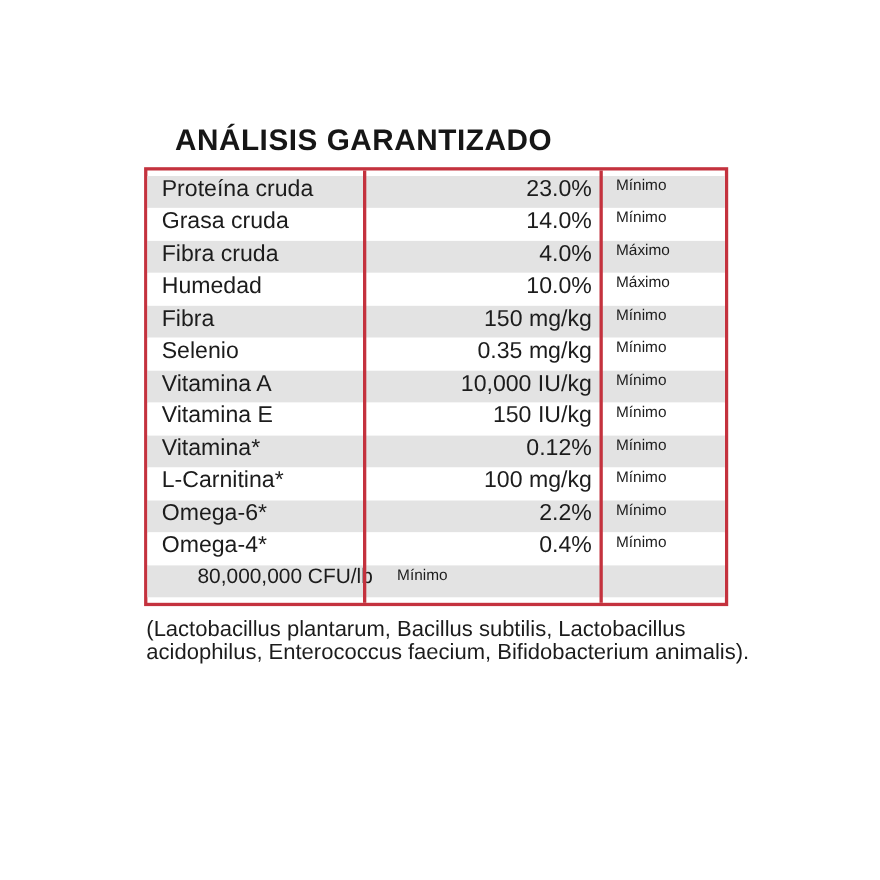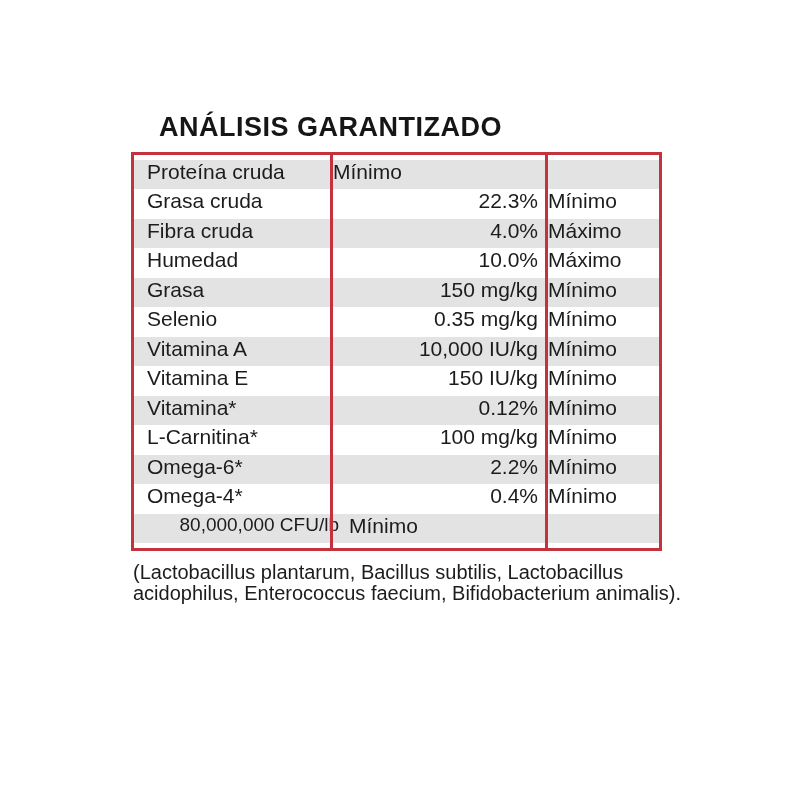--- a/index.html
+++ b/index.html
@@ -38,22 +38,22 @@
   .divider.d2{left:411px;}
 
   .rows{display:flex;flex-direction:column;height:383px;position:relative;z-index:1;}
   .row{flex:1;display:flex;align-items:flex-start;background:#fff;}
   .row:nth-child(odd){background:var(--gray);}
 
   .c1{width:199px;padding-left:13px;box-sizing:border-box;
       font-size:21px;white-space:nowrap;overflow:hidden;}
   .c2{width:215px;padding-right:10px;box-sizing:border-box;
       text-align:right;font-size:21px;white-space:nowrap;}
-  .c3{flex:1;box-sizing:border-box;
-      font-size:21px;white-space:nowrap;overflow:hidden;}
+  .c3{flex:1;padding-left:12px;box-sizing:border-box;
+      font-size:14px;white-space:nowrap;overflow:hidden;}
   .row.small-value .c2{font-size:19px;letter-spacing:0;}
 
   .footnote{
     position:absolute;left:133px;top:562px;width:552px;
     font-size:20px;line-height:21px;
     color:#1c1c1c;
   }
 </style>
 </head>
 <body>
@@ -62,39 +62,40 @@
 
   <div class="title">ANÁLISIS GARANTIZADO</div>
 
   <div class="gtable">
     <div class="divider d1"></div>
     <div class="divider d2"></div>
 
     <div class="rows">
       <div class="row">
         <div class="c1">Proteína cruda</div>
+        <div class="c2">23.0%</div>
         <div class="c3">Mínimo</div>
       </div>
       <div class="row">
         <div class="c1">Grasa cruda</div>
-        <div class="c2">22.3%</div>
+        <div class="c2">14.0%</div>
         <div class="c3">Mínimo</div>
       </div>
       <div class="row">
         <div class="c1">Fibra cruda</div>
         <div class="c2">4.0%</div>
         <div class="c3">Máximo</div>
       </div>
       <div class="row">
         <div class="c1">Humedad</div>
         <div class="c2">10.0%</div>
         <div class="c3">Máximo</div>
       </div>
       <div class="row">
-        <div class="c1">Grasa</div>
+        <div class="c1">Fibra</div>
         <div class="c2">150 mg/kg</div>
         <div class="c3">Mínimo</div>
       </div>
       <div class="row">
         <div class="c1">Selenio</div>
         <div class="c2">0.35 mg/kg</div>
         <div class="c3">Mínimo</div>
       </div>
       <div class="row">
         <div class="c1">Vitamina A</div>

